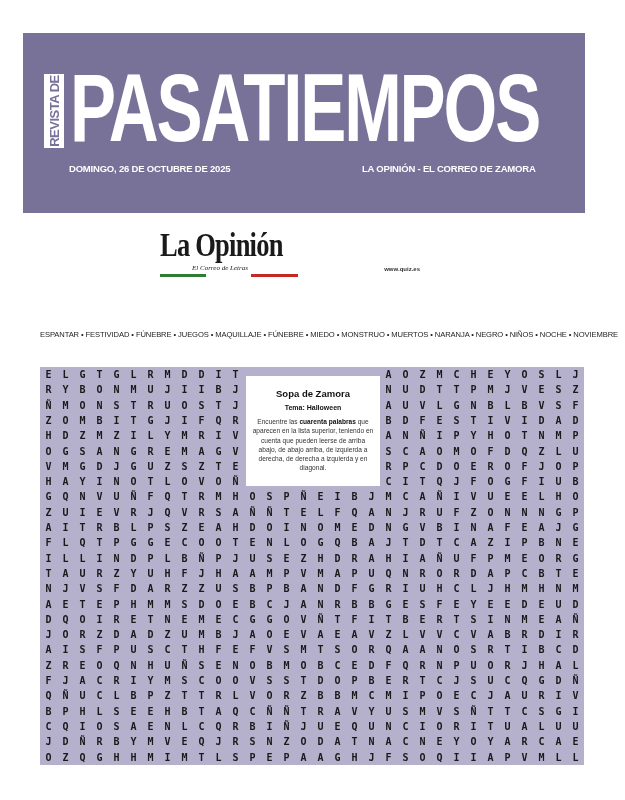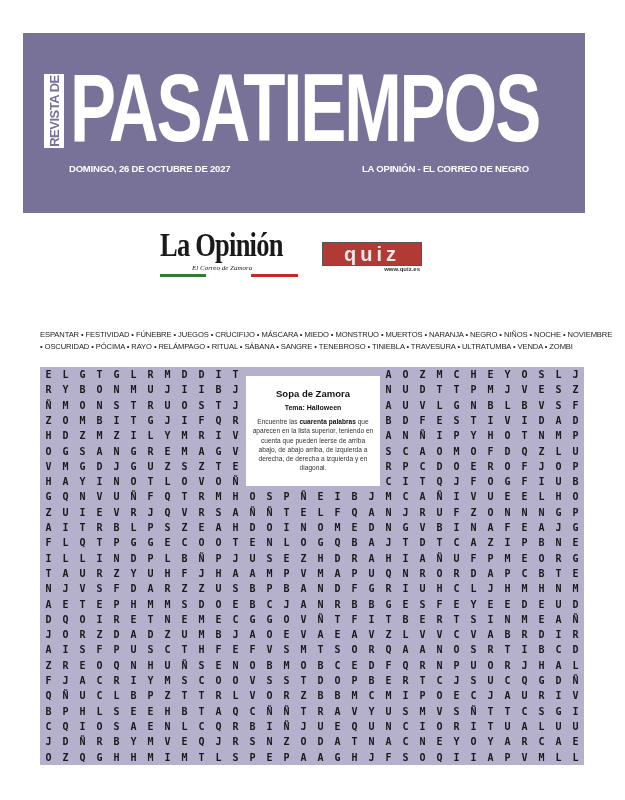--- a/index.html
+++ b/index.html
@@ -29,37 +29,35 @@
   .infobox .d b { color:#111; }
 </style>
 </head>
 <body>
 
 <div class="banner"></div>
 <div class="revista">
   <span>REVISTA DE</span>
 </div>
 <div class="title">PASATIEMPOS</div>
-<div class="date">DOMINGO, 26 DE OCTUBRE DE 2027</div>
-<div class="pub">LA OPINIÓN - EL CORREO DE NEGRO</div>
+<div class="date">DOMINGO, 26 DE OCTUBRE DE 2025</div>
+<div class="pub">LA OPINIÓN - EL CORREO DE ZAMORA</div>
 
 <div class="logo-opinion">
   <div class="name">La Opinión</div>
-  <div class="sub">El Correo de Zamora</div>
+  <div class="sub">El Correo de Letras</div>
   <div class="stripe"></div>
 </div>
 
 <div class="logo-quiz">
-  <div class="word">quiz</div>
   <div class="url">www.quiz.es</div>
 </div>
 
 <div class="wordlist">
-  <div class="line">ESPANTAR • FESTIVIDAD • FÚNEBRE • JUEGOS • CRUCIFIJO • MÁSCARA • MIEDO • MONSTRUO • MUERTOS • NARANJA • NEGRO • NIÑOS • NOCHE • NOVIEMBRE</div>
-  <div class="line">• OSCURIDAD • PÓCIMA • RAYO • RELÁMPAGO • RITUAL • SÁBANA • SANGRE • TENEBROSO • TINIEBLA • TRAVESURA • ULTRATUMBA • VENDA • ZOMBI</div>
+  <div class="line">ESPANTAR • FESTIVIDAD • FÚNEBRE • JUEGOS • MAQUILLAJE • FÚNEBRE • MIEDO • MONSTRUO • MUERTOS • NARANJA • NEGRO • NIÑOS • NOCHE • NOVIEMBRE</div>
 </div>
 
 <div class="grid" id="grid">
     <div class="row" style="top: 0px;">
       <span class="cell" style="left: 0px;">E</span>
       <span class="cell" style="left: 17px;">L</span>
       <span class="cell" style="left: 34px;">G</span>
       <span class="cell" style="left: 51px;">T</span>
       <span class="cell" style="left: 68px;">G</span>
       <span class="cell" style="left: 85px;">L</span>

